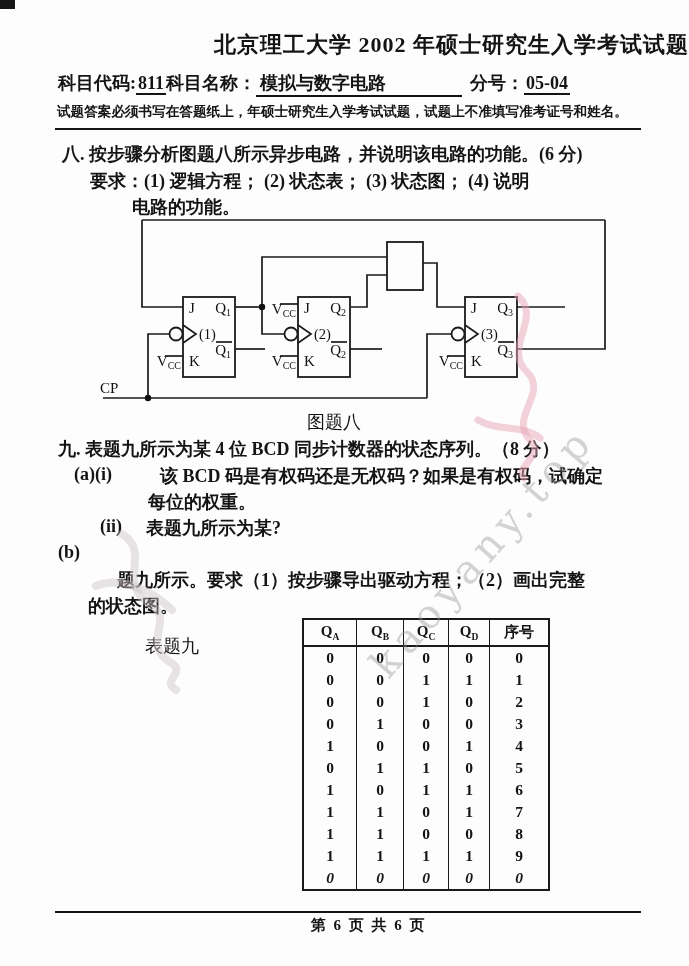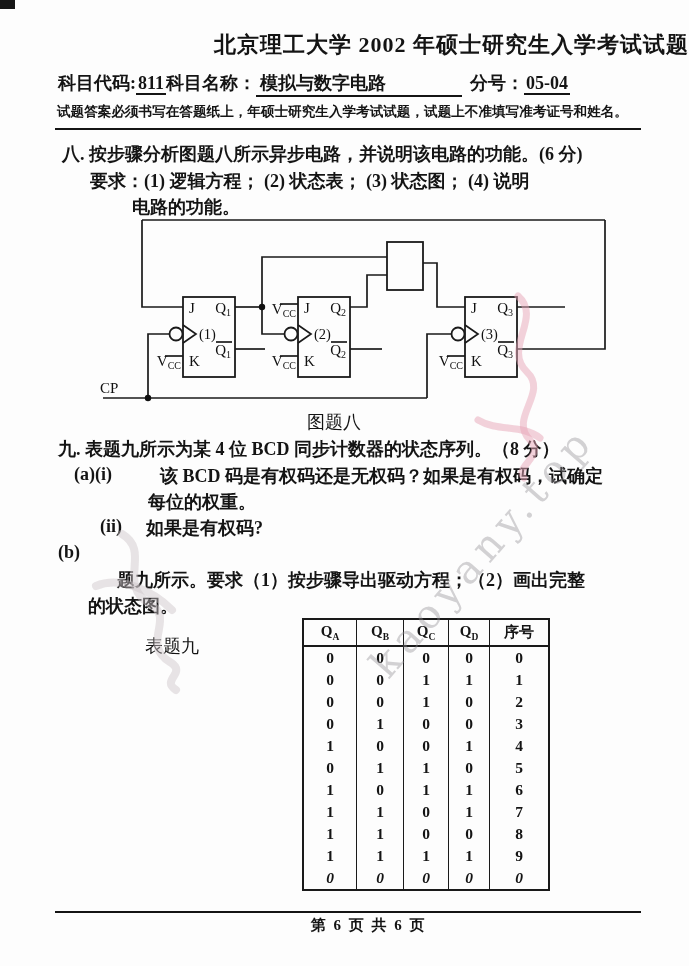--- a/index.html
+++ b/index.html
@@ -147,21 +147,21 @@
     <text class="clab" x="5" y="181">CP</text>
   </svg>
 
   <div class="abs caption" style="left:307px; top:410px;">图题八</div>
 
   <div class="abs qtext" style="left:58px; top:437px;">九. 表题九所示为某 4 位 BCD 同步计数器的状态序列。（8 分）</div>
   <div class="abs qtext" style="left:74px; top:464px;">(a)(i)</div>
   <div class="abs qtext" style="left:160px; top:464px;">该 BCD 码是有权码还是无权码？如果是有权码，试确定</div>
   <div class="abs qtext" style="left:148px; top:490px;">每位的权重。</div>
   <div class="abs qtext" style="left:100px; top:516px;">(ii)</div>
-  <div class="abs qtext" style="left:146px; top:516px;">如果是有权码?</div>
+  <div class="abs qtext" style="left:146px; top:516px;">表题九所示为某?</div>
   <div class="abs qtext" style="left:58px; top:542px;">(b)</div>
   <div class="abs qtext" style="left:117px; top:568px;">题九所示。要求（1）按步骤导出驱动方程；（2）画出完整</div>
   <div class="abs qtext" style="left:88px; top:594px;">的状态图。</div>
 
   <div class="abs caption" style="left:145px; top:634px;">表题九</div>
 
   <table class="state-table">
     <thead>
       <tr>
         <th style="width:52px;"><span>Q</span><sub>A</sub></th>

